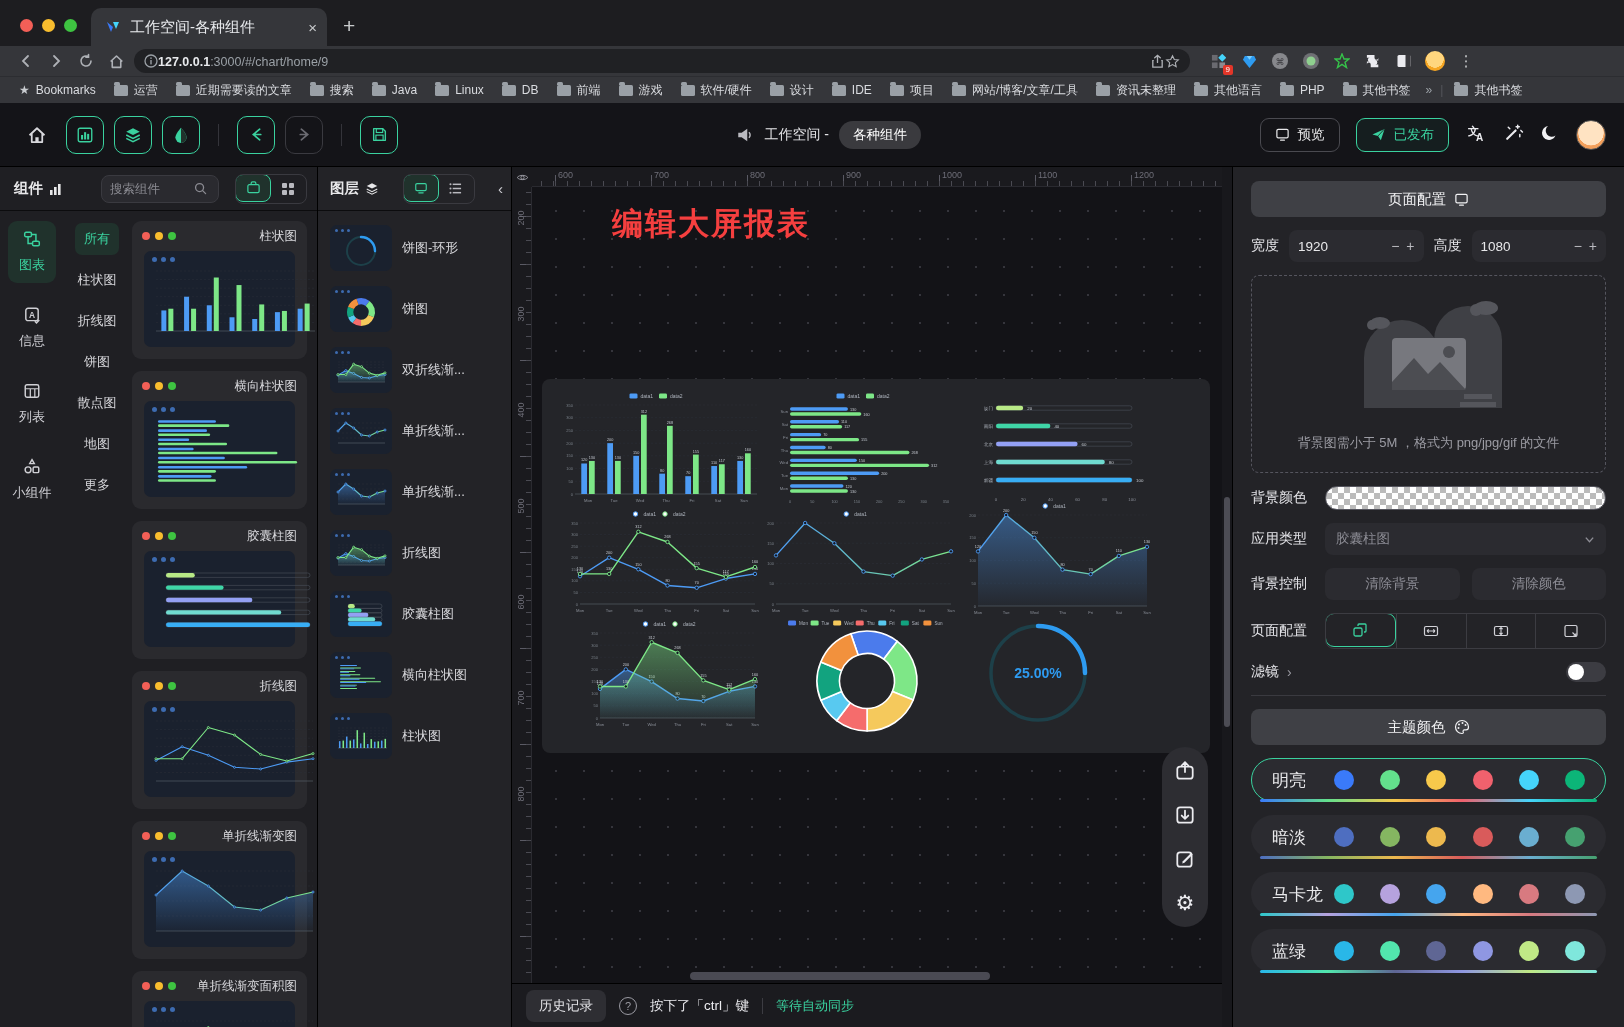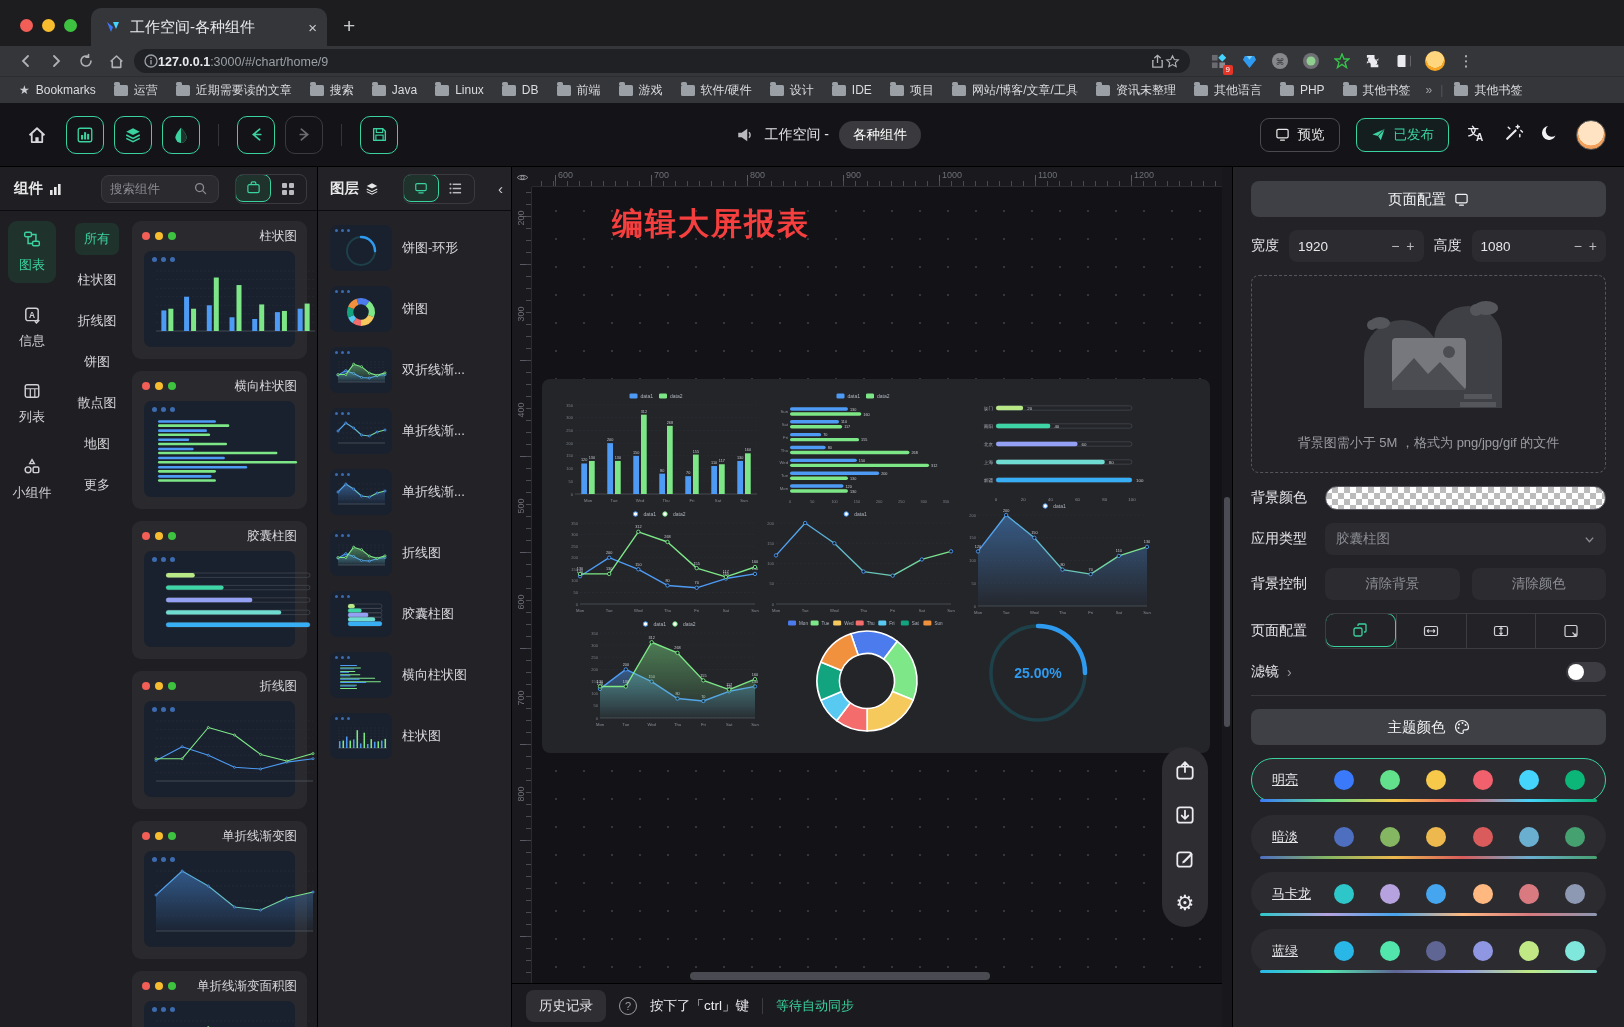--- a/index.html
+++ b/index.html
@@ -153,21 +153,21 @@
   .seg4 .s { flex:1; height:34px; display:flex; align-items:center; justify-content:center; color:#d2d2d8; border-left:1px solid #3c3c42; }
   .seg4 .s:first-child { border-left:none; }
   .seg4 .s.on { border:1px solid #3ad29f; border-radius:9px; margin:-1px 0 -1px -1px; color:#3ad29f; }
   .filter-row { display:flex; align-items:center; color:#e4e4e8; font-size:14px; gap:8px; }
   .toggle { margin-left:auto; width:40px; height:20px; background:#3c3c42; border-radius:10px; position:relative; }
   .toggle .kb { position:absolute; left:2px; top:2px; width:16px; height:16px; border-radius:50%; background:#fff; }
   .divider { height:1px; background:#3a3a40; }
   .themes { display:flex; flex-direction:column; gap:13px; }
   .theme-row { background:#2b2b30; border-radius:22px; height:44px; display:flex; align-items:center; padding:0 20px; gap:0; position:relative; border:1px solid transparent; }
   .theme-row.on { border-color:#3ad29f; }
-  .theme-name { color:#e8e8ea; font-size:13px; width:62px; flex:none;text-decoration:underline; }
+  .theme-name { color:#e8e8ea; font-size:17px; width:62px; flex:none; }
   .theme-dots { flex:1; display:flex; justify-content:space-between; }
   .tdot { width:20px; height:20px; border-radius:50%; }
   .theme-under { position:absolute; left:8px; right:8px; bottom:-1px; height:3px; border-radius:2px; }
 
   svg text { font-family:"Liberation Sans",sans-serif; }
 </style>
 </head>
 <body>
 
 <div class="window">

